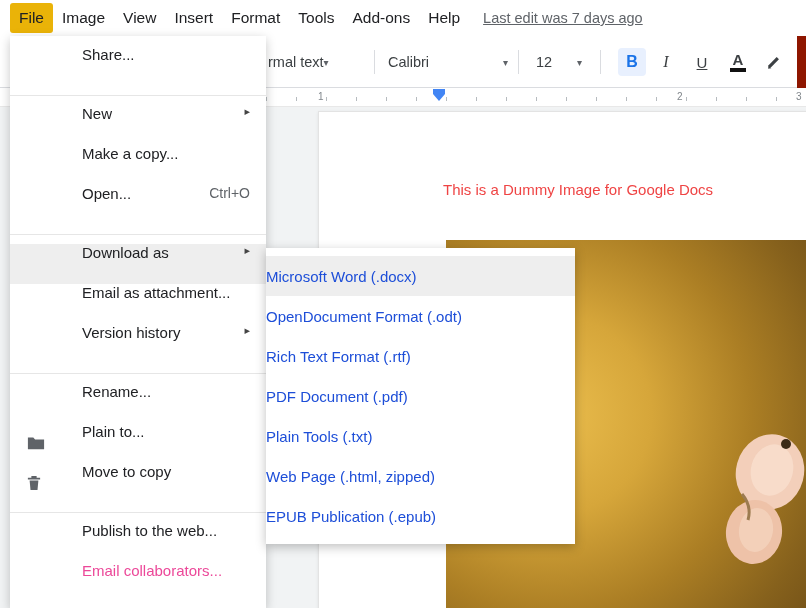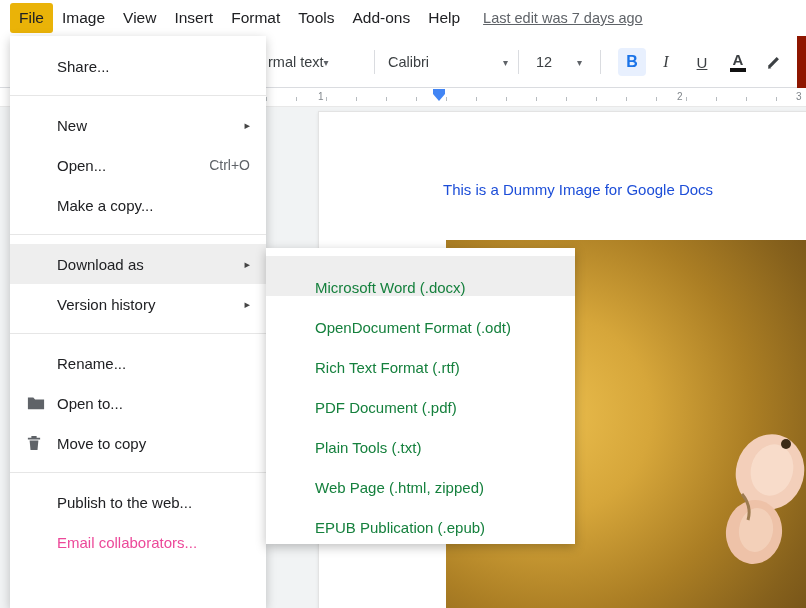--- a/index.html
+++ b/index.html
@@ -38,42 +38,42 @@
   .ruler-num { position:absolute; top:3px; font-size:10px; color:#80868b; }
   .indent-marker { position:absolute; left:433px; top:89px; z-index:3; width:12px; }
   .indent-rect { width:12px; height:5px; background:#4285f4; }
   .indent-tri { width:0; height:0; border-left:6px solid transparent; border-right:6px solid transparent;
                 border-top:7px solid #4285f4; }
 
   
   .canvas { position:absolute; top:107px; left:0; right:0; bottom:0; background:#f1f3f4; z-index:1; }
   .page { position:absolute; left:318px; top:4px; width:520px; height:520px; background:#fff;
           border:1px solid #e3e3e3; box-shadow:0 1px 3px rgba(0,0,0,.08); }
-  .doc-paragraph { position:absolute; left:124px; top:69px; font-size:15px; color:#1d4ed8; white-space:nowrap; }
+  .doc-paragraph { position:absolute; left:124px; top:69px; font-size:15px; color:#ef4444; white-space:nowrap; }
   .doc-image { position:absolute; left:127px; top:128px; width:366px; height:380px;
                background: radial-gradient(circle at 29% 46%, #eabd4d 0%, #d6a63a 30%, #ab7e24 60%, #86611c 85%, #745218 100%); }
   .butterfly { position:absolute; left:266px; top:184px; width:98px; height:152px; }
 
   
   .file-menu { position:absolute; left:10px; top:36px; width:256px; bottom:0; background:#fff;
                box-shadow:0 3px 10px rgba(0,0,0,.22); z-index:10; padding-top:10px; }
-  .fm-item { position:relative; height:40px; display:flex; align-items:center; padding-left:47px;
+  .fm-item { position:relative; height:40px; display:flex; padding-left:72px;
              font-size:15px; color:#202124; white-space:nowrap; }
   .fm-item.highlight { background:#eeeeee; }
   .fm-item.disabled { color:#ec4899; }
   .fm-icon { position:absolute; left:17px; top:50%; transform:translateY(-50%); display:flex; }
   .fm-arrow { position:absolute; right:16px; font-size:11px; color:#444; }
   .fm-shortcut { position:absolute; right:16px; font-size:14px; color:#5f6368; }
   .menu-divider { height:1px; background:#e6e6e6; margin:9px 0; }
 
   
   .submenu { position:absolute; left:266px; top:248px; width:309px; background:#fff; padding:8px 0;
              box-shadow:0 3px 10px rgba(0,0,0,.25); z-index:11; }
-  .sm-item { height:40px; display:flex; align-items:flex-end; padding-left:49px; font-size:15px;
-             color:#15803d; white-space:nowrap; }
+  .sm-item { height:40px; display:flex; align-items:center; font-size:15px;
+             color:#1d4ed8; white-space:nowrap; }
   .sm-item.highlight { background:#eeeeee; }
 
   
   .clipped-red { position:absolute; right:0; top:31px; width:9px; height:57px; background:#8e1600; z-index:5; }
 </style>
 </head>
 <body>
 
 <div class="screen">
 
@@ -160,48 +160,51 @@
     <div class="fm-item">
       <span>Share...</span>
     </div>
     <div class="menu-divider"></div>
 
     <div class="fm-item">
       <span>New</span>
       <span class="fm-arrow">▸</span>
     </div>
     <div class="fm-item">
+      <span>Make a copy...</span>
+    </div>
+    <div class="fm-item">
       <span>Open...</span>
       <span class="fm-shortcut">Ctrl+O</span>
-    </div>
-    <div class="fm-item">
-      <span>Make a copy...</span>
     </div>
     <div class="menu-divider"></div>
 
     <div class="fm-item highlight">
       <span>Download as</span>
       <span class="fm-arrow">▸</span>
+    </div>
+    <div class="fm-item">
+      <span>Email as attachment...</span>
     </div>
     <div class="fm-item">
       <span>Version history</span>
       <span class="fm-arrow">▸</span>
     </div>
     <div class="menu-divider"></div>
 
     <div class="fm-item">
       <span>Rename...</span>
     </div>
     <div class="fm-item">
       <span class="fm-icon">
         <svg width="18" height="15" viewBox="0 0 20 16">
             <path d="M1 2 h6 l2 2 h10 v11 h-18 z" fill="#5f6368"></path>
           </svg>
       </span>
-      <span>Open to...</span>
+      <span>Plain to...</span>
     </div>
     <div class="fm-item">
       <span class="fm-icon">
         <svg width="14" height="17" viewBox="0 0 16 18">
             <path d="M5 1 h6 v2 h4 v2 h-14 v-2 h4 z" fill="#5f6368"></path>
             <path d="M3 6 h10 l-1 11 h-8 z" fill="#5f6368"></path>
           </svg>
       </span>
       <span>Move to copy</span>
     </div>

